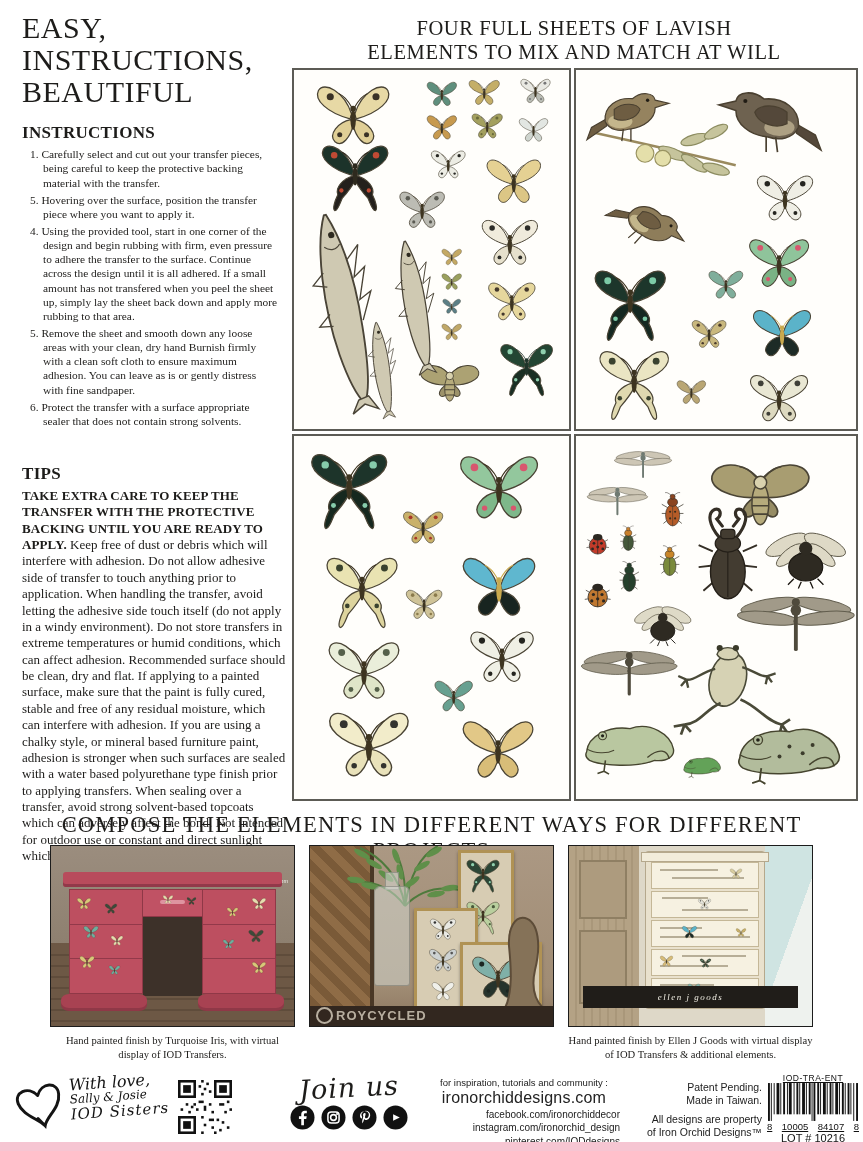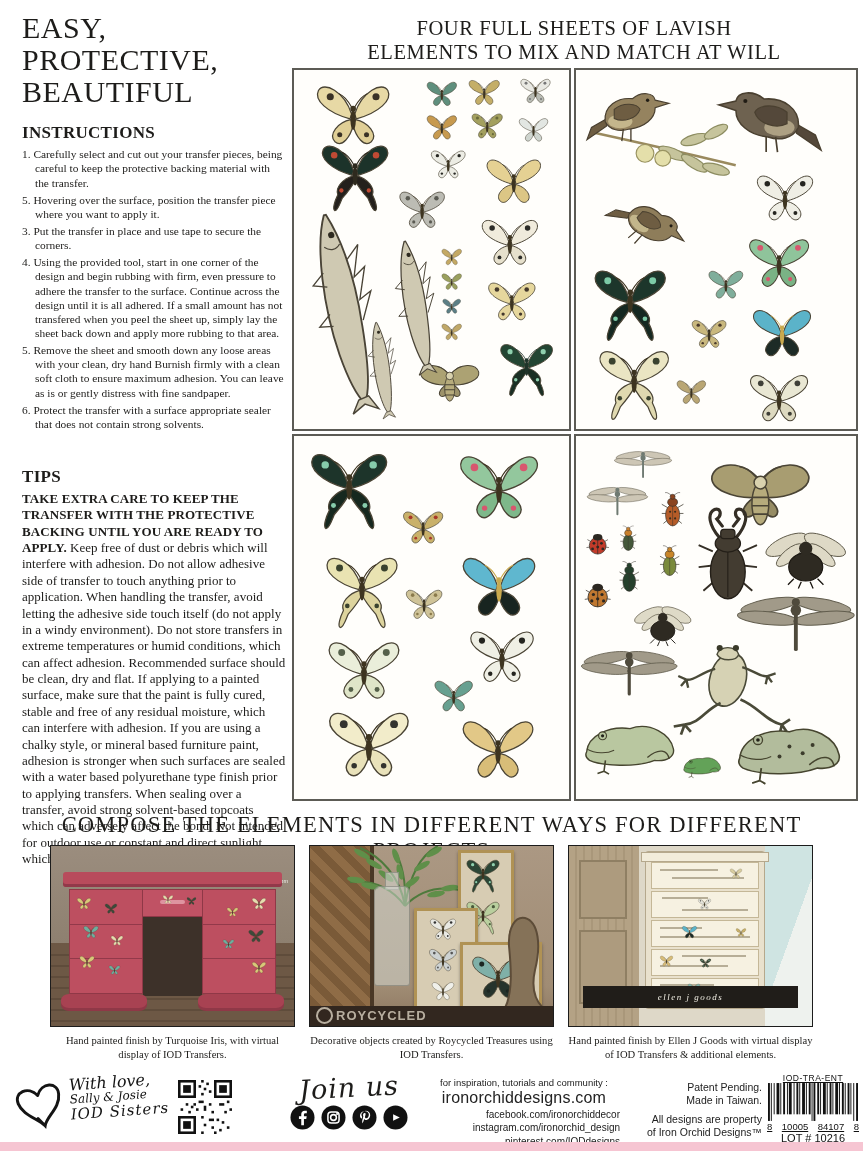--- a/index.html
+++ b/index.html
@@ -2,21 +2,21 @@
 <html><head>
 <meta charset="utf-8">
 <style>
   html,body{margin:0;padding:0;background:#ffffff;}
   body{width:863px;height:1151px;position:relative;font-family:"Liberation Serif",serif;color:#1d1c1a;overflow:hidden;}
 
   
   .left-col{position:absolute;left:22px;top:12px;width:264px;}
   .big-title{font-size:30px;font-weight:normal;line-height:1.07;letter-spacing:.5px;}
   .sec-head{font-size:17px;font-weight:bold;letter-spacing:.3px;margin-top:15px;margin-bottom:4px;}
-  .inst-item{font-size:11.4px;line-height:1.24;margin:3px 0;padding-left:13px;text-indent:-13px;}
+  .inst-item{font-size:11.4px;line-height:1.24;margin:3px 8px;padding-left:13px;text-indent:-13px;}
   .tips-par{font-size:13px;line-height:1.26;margin-top:2px;}
   .tips-par b{letter-spacing:.1px;}
 
   
   .sheets-head{position:absolute;left:290px;top:16px;width:568px;text-align:center;
     font-size:20.5px;line-height:1.18;letter-spacing:.6px;}
   .panels{position:absolute;left:292px;top:68px;width:566px;height:733px;
     display:grid;grid-template-columns:279px 284px;grid-template-rows:363px 367px;gap:3px;}
   .panel{border:2px solid #5c5b55;background:#fffefb;box-sizing:border-box;position:relative;}
   .panel svg{display:block;width:100%;height:100%;}
@@ -248,28 +248,27 @@
         <circle cx="36" cy="38" r="3" fill="#2c2822"></circle>
     <circle cx="25" cy="34" r="3" fill="#2c2822"></circle>
     <path d="M10 22 l-7 -4 M8 34 l-7 1 M40 22 l7 -4 M42 34 l7 1" stroke="#34302a" stroke-width="1.4" fill="none"></path>
   </symbol>
 </defs>
 </svg>
 
 <div class="left-col">
   <div class="big-title">
     <div>EASY,</div>
-    <div>PROTECTIVE,</div>
+    <div>INSTRUCTIONS,</div>
     <div>BEAUTIFUL</div>
   </div>
   <div class="sec-head">INSTRUCTIONS</div>
   <div>
     <div class="inst-item">1. Carefully select and cut out your transfer pieces, being careful to keep the protective backing material with the transfer.</div>
     <div class="inst-item">5. Hovering over the surface, position the transfer piece where you want to apply it.</div>
-    <div class="inst-item">3. Put the transfer in place and use tape to secure the corners.</div>
     <div class="inst-item">4. Using the provided tool, start in one corner of the design and begin rubbing with firm, even pressure to adhere the transfer to the surface. Continue across the design until it is all adhered. If a small amount has not transfered when you peel the sheet up, simply lay the sheet back down and apply more rubbing to that area.</div>
     <div class="inst-item">5. Remove the sheet and smooth down any loose areas with your clean, dry hand  Burnish firmly with a clean soft cloth to ensure maximum adhesion. You can leave as is or gently distress with fine sandpaper.</div>
     <div class="inst-item">6. Protect the transfer with a surface appropriate sealer that does not contain strong solvents.</div>
   </div>
   <div class="sec-head" style="margin-top:36px">TIPS</div>
   <div class="tips-par"><b>TAKE EXTRA CARE TO KEEP THE TRANSFER WITH THE PROTECTIVE BACKING UNTIL YOU ARE READY TO APPLY.</b><span> Keep free of dust or debris which will interfere with adhesion. Do not allow adhesive side of transfer to touch anything prior to application. When handling the transfer, avoid letting the adhesive side touch itself (do not apply in a windy environment). Do not store transfers in extreme temperatures or humid conditions, which can affect adhesion. Recommended surface should be clean, dry and flat. If applying to a painted surface, make sure that the paint is fully cured, stable and free of any residual moisture, which can interfere with adhesion. If you are using a chalky style, or mineral based furniture paint, adhesion is stronger when such surfaces are sealed with a water based polyurethane type finish prior to applying transfers. When sealing over a transfer, avoid strong solvent-based topcoats which can adversely affect the bond. Not intended for outdoor use or constant and direct sunlight which can cause fading and degrading.</span></div>
 </div>
 
 <div class="sheets-head">
   <div>FOUR FULL SHEETS OF LAVISH</div>
@@ -498,21 +497,20 @@
       </div>
       <svg class="p2-shoe" viewBox="0 0 52 100">
         <path d="M30 2 C44 6 46 30 40 54 C36 72 40 84 48 92 C36 100 18 100 10 92 C18 76 16 50 14 30 C13 12 20 0 30 2 Z" fill="#857258" stroke="#5d4c38" stroke-width="2"></path>
       </svg>
       <div class="p2-shelf"></div>
       <div class="p2-mark">
         <span class="ring"></span>
         <span>ROYCYCLED</span>
       </div>
     </div>
-    <div class="caption">Decorative objects created by Roycycled Treasures using IOD Transfers.</div>
   </div>
 
   <div class="photo-col">
     <div class="photo">
       <div style="position:absolute;inset:0;background:#ded8c8"></div>
       <div class="p3-wallr"></div>
       <div class="p3-door">
         <div class="p3-doorpanel" style="top:14px;height:55px"></div>
         <div class="p3-doorpanel" style="top:84px;height:70px"></div>
       </div>

